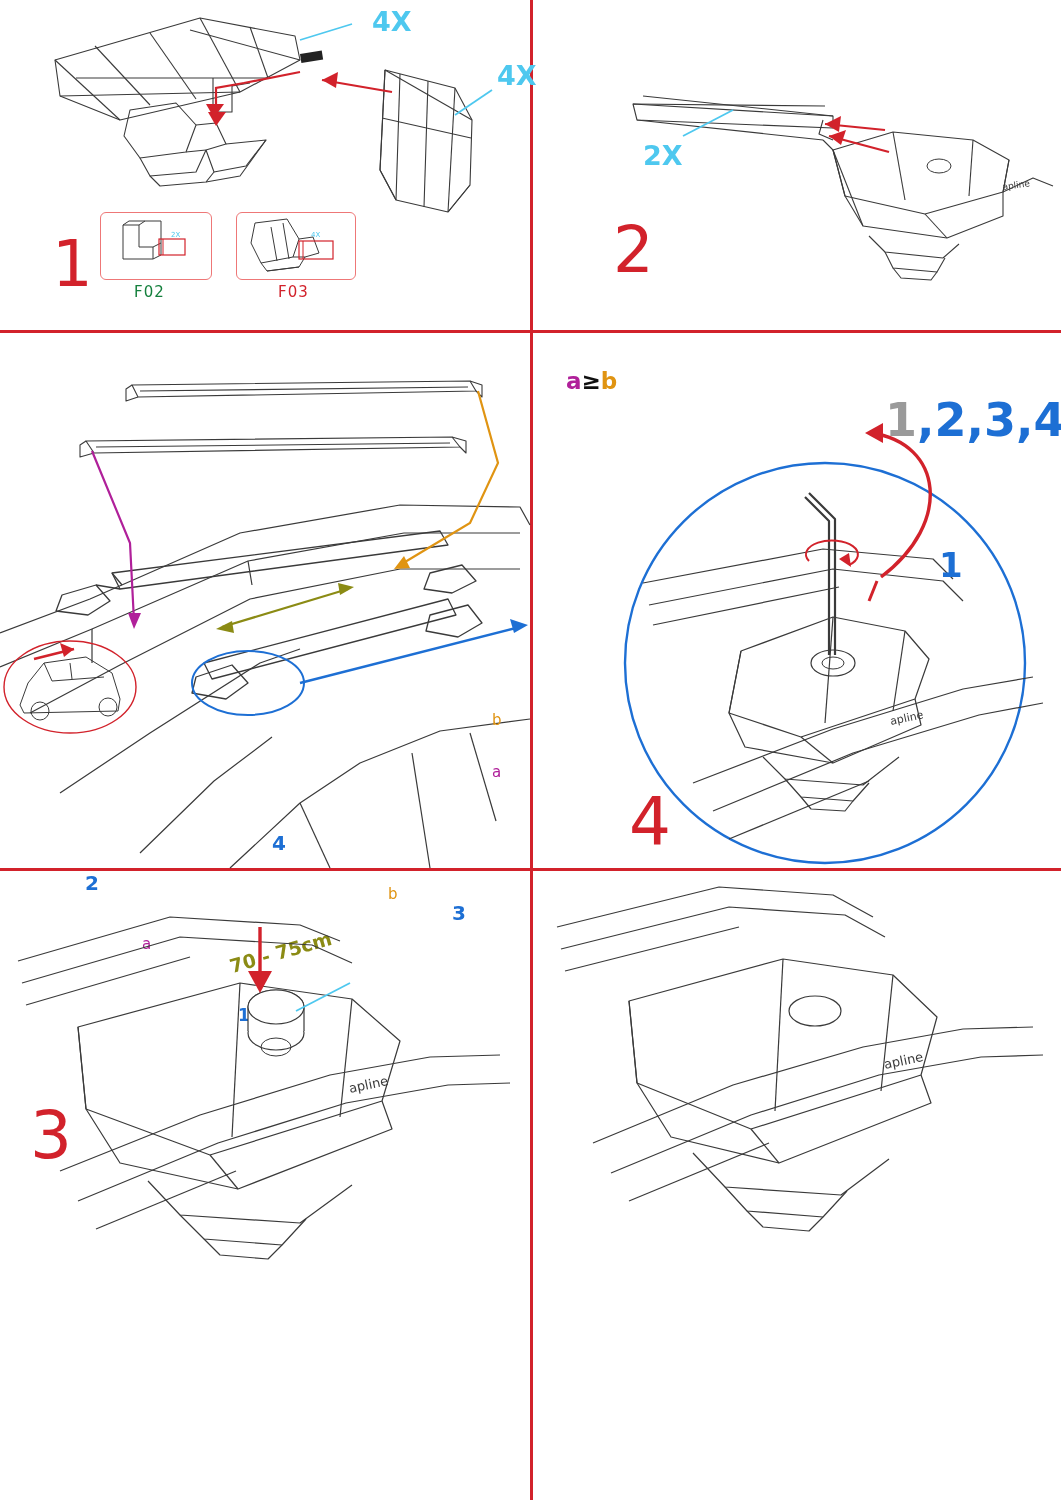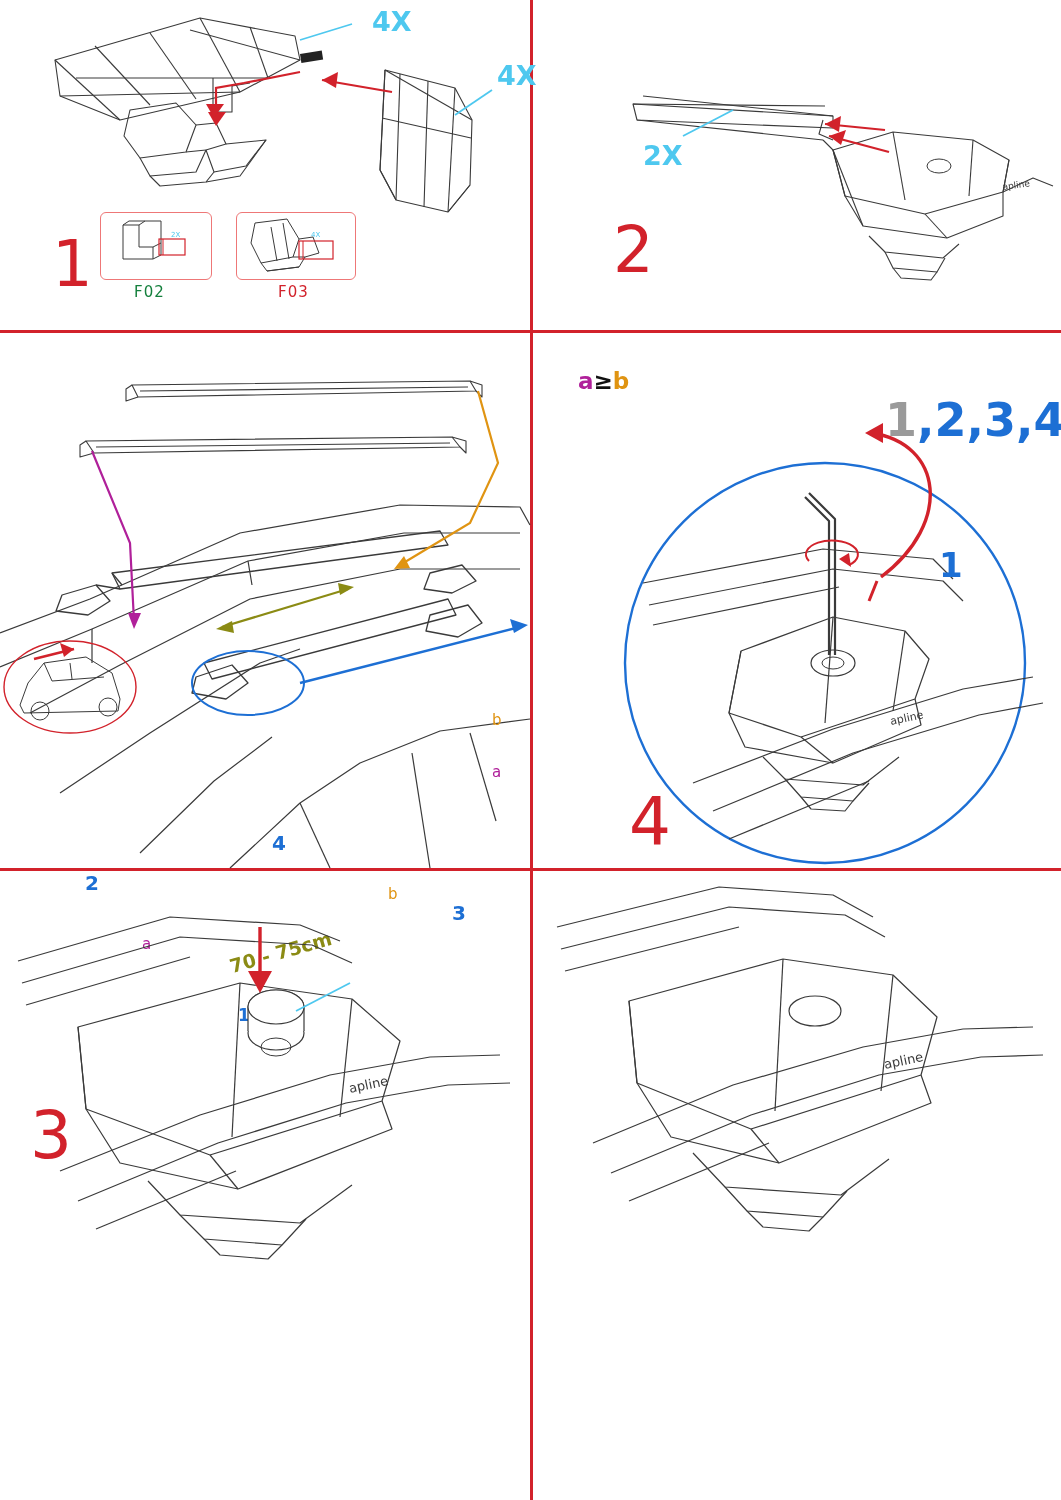--- a/index.html
+++ b/index.html
@@ -232,21 +232,21 @@
     <div class="lbl" style="left:85px;top:538px;font-size:20px;color:#1d6fd4;font-weight:700;">2</div>
     <div class="lbl" style="left:272px;top:498px;font-size:20px;color:#1d6fd4;font-weight:700;">4</div>
     <div class="lbl" style="left:452px;top:568px;font-size:20px;color:#1d6fd4;font-weight:700;">3</div>
     <div class="lbl" style="left:238px;top:672px;font-size:17px;color:#1d6fd4;font-weight:700;">1</div>
     <div class="lbl" style="left:142px;top:602px;font-size:15px;color:#b0209a;">a</div>
     <div class="lbl" style="left:388px;top:552px;font-size:15px;color:#e09412;">b</div>
     <div class="lbl" style="left:228px;top:608px;font-size:19px;color:#8b8b14;font-weight:700;transform:rotate(-16deg);">70 - 75cm</div>
     <div class="stepnum" style="left:30px;top:770px;font-size:66px;">3</div>
   </div>
 
-  <div class="ab" style="left:578px;top:368px;">
+  <div class="ab" style="left:566px;top:368px;">
     <span style="color:#b0209a;">a</span><span style="color:#111;">≥</span><span style="color:#e09412;">b</span>
   </div>
 
   <div class="panel" style="left:533px;top:333px;width:528px;height:535px;">
     <svg width="528" height="535" viewBox="0 0 528 535">
       <circle cx="292" cy="330" r="200" fill="none" stroke="#1d6fd4" stroke-width="2.4"></circle>
       <g fill="none" stroke="#3a3a3a" stroke-width="1.2" stroke-linejoin="round" clip-path="none">
         <path d="M110 250 L290 216 L400 226 L420 246"></path>
         <path d="M116 272 L300 236 L410 248 L430 268"></path>
         <path d="M120 292 L306 254"></path>

